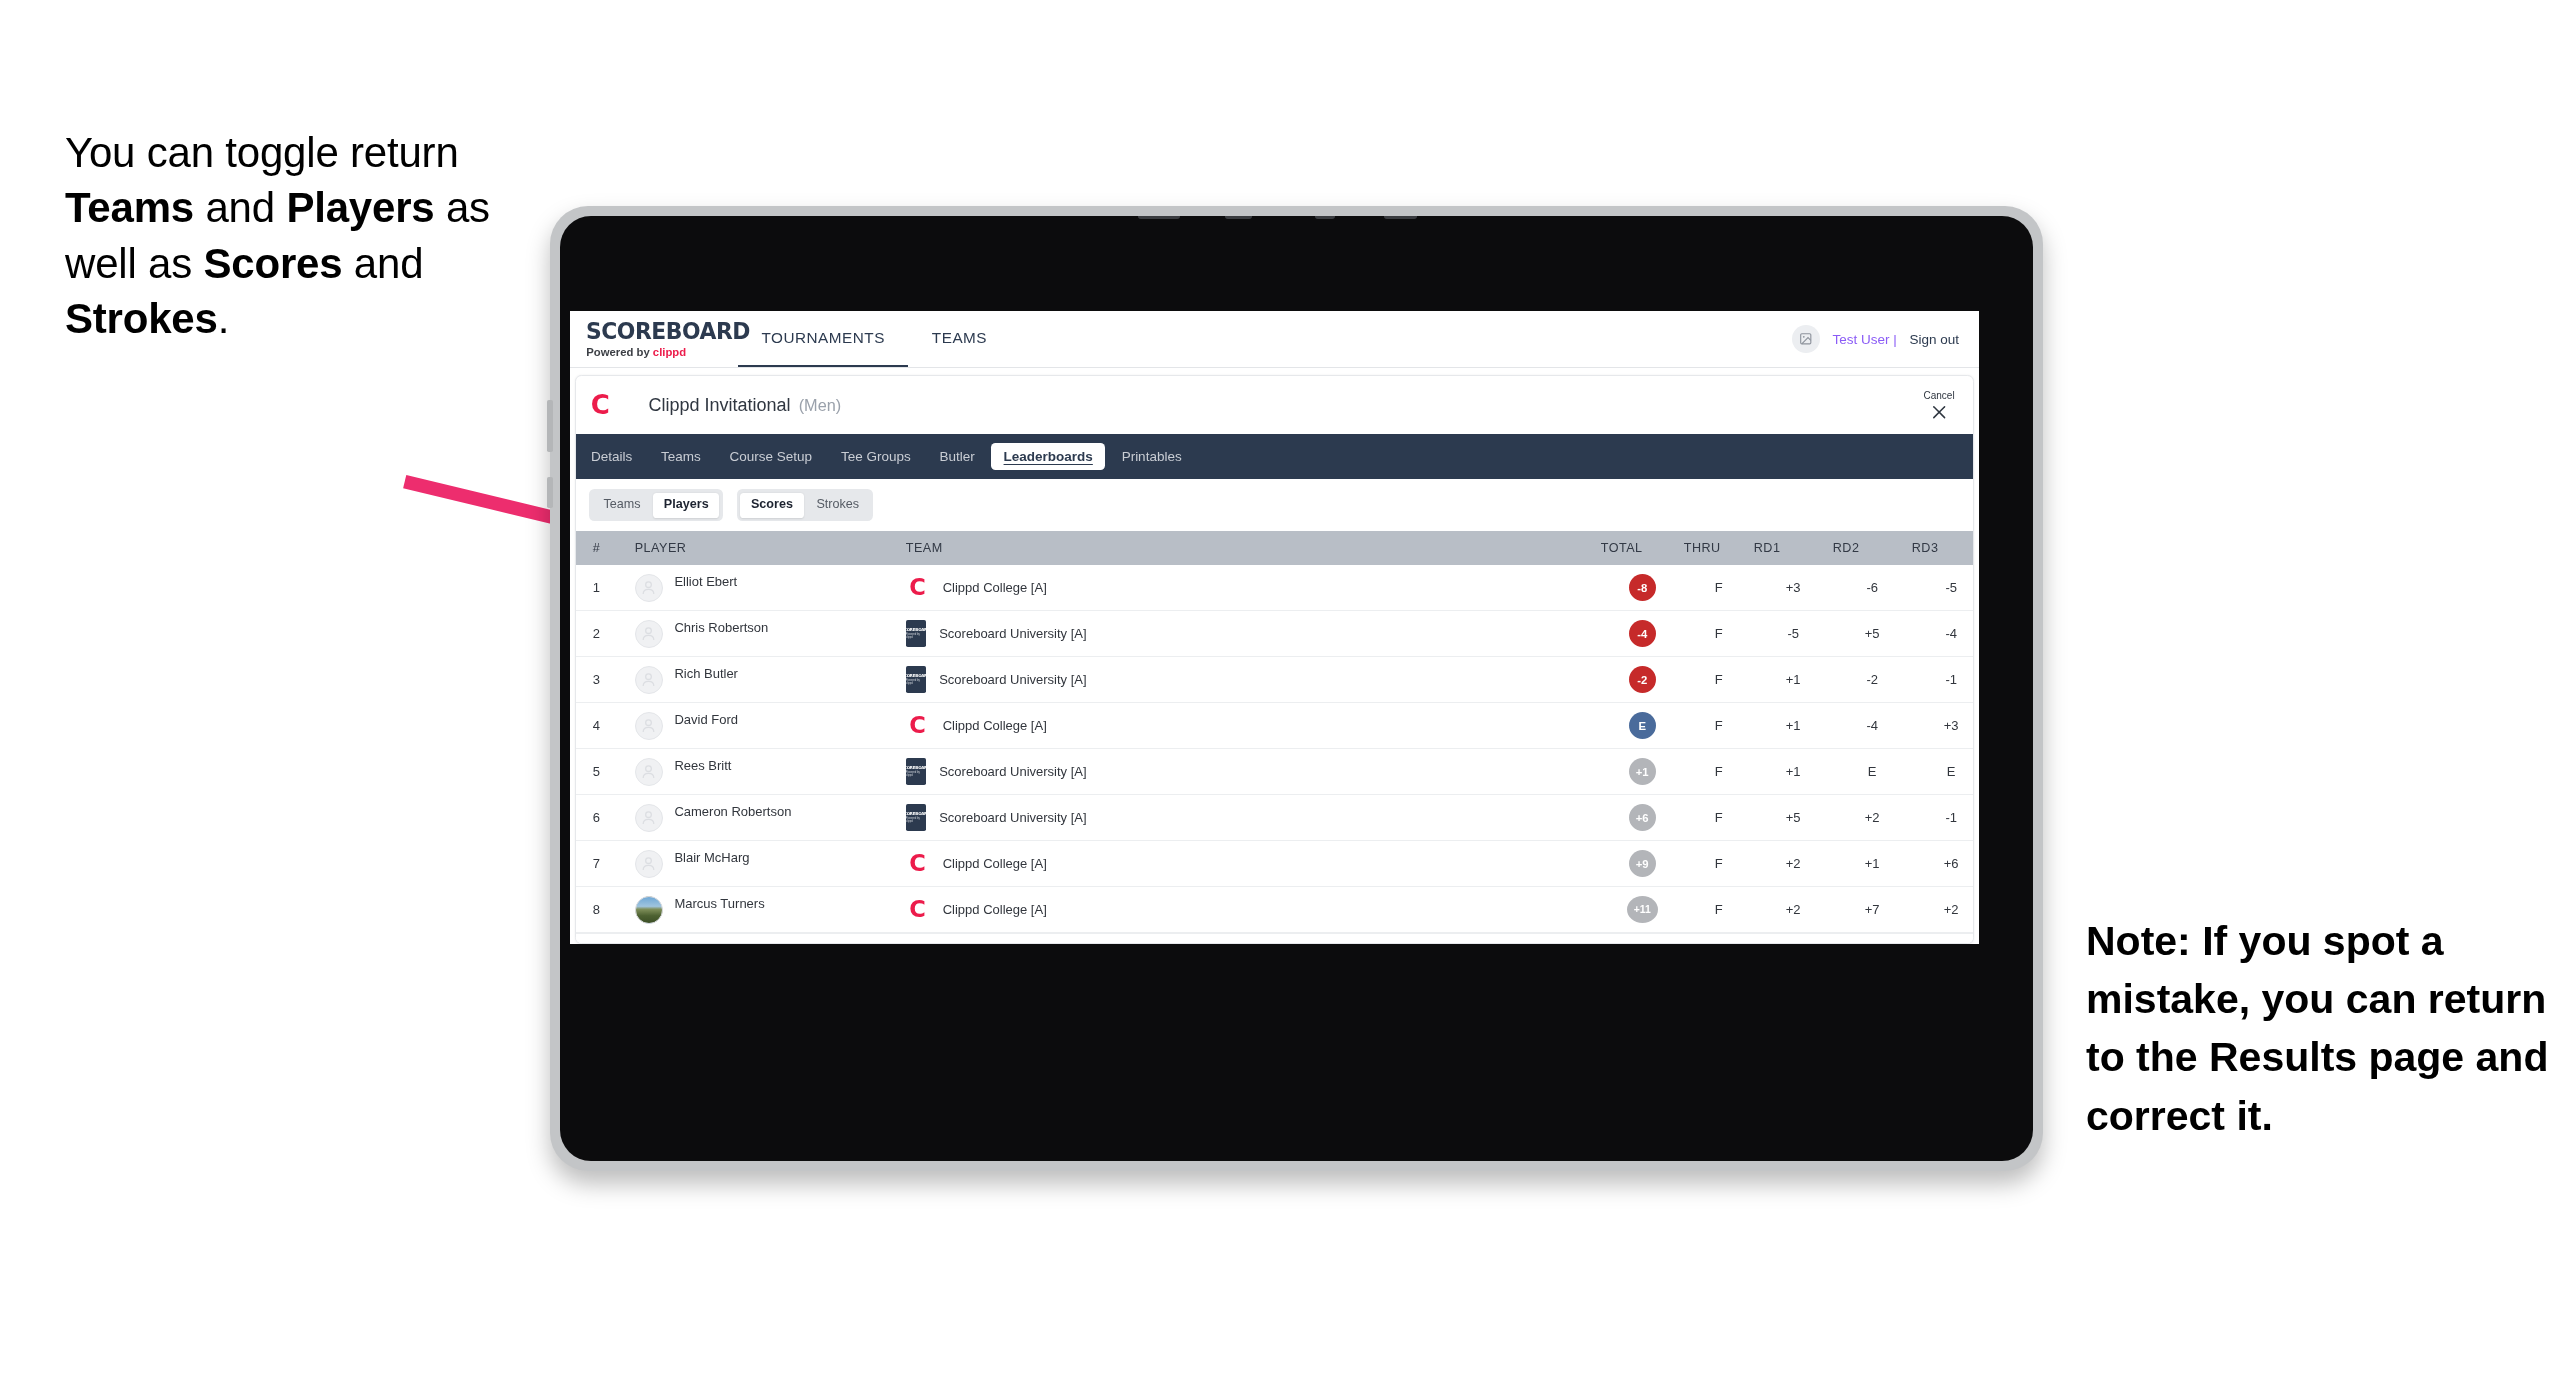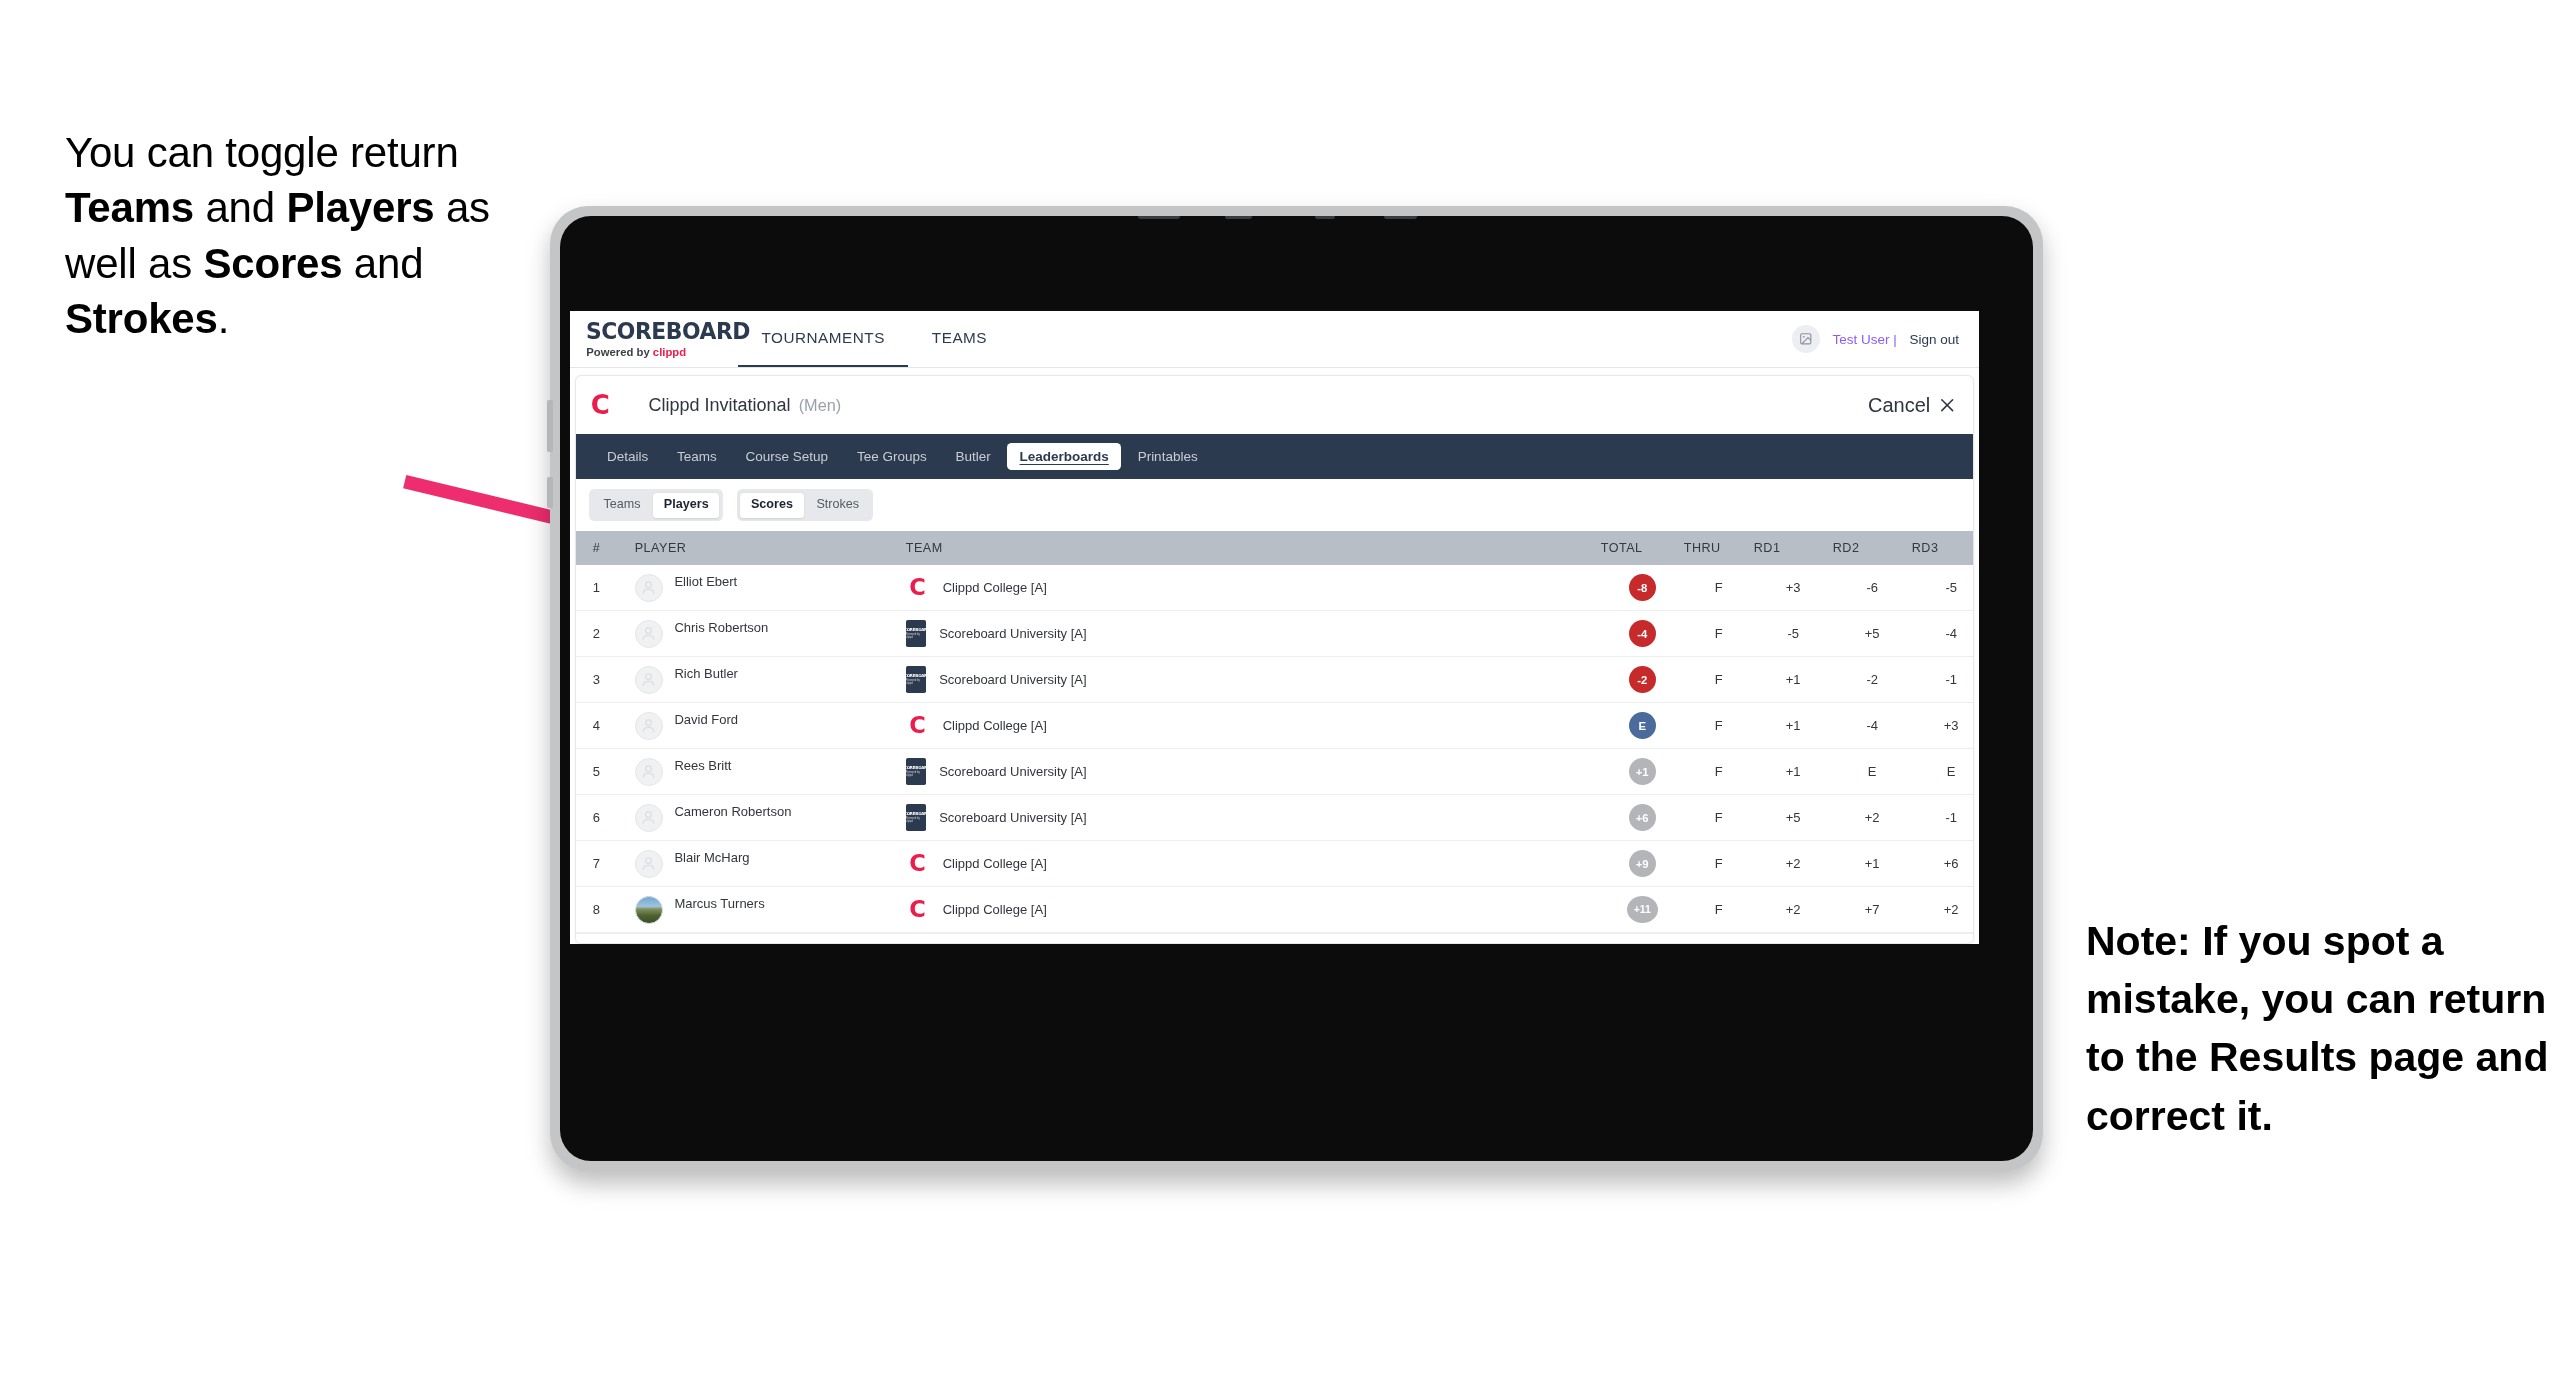--- a/index.html
+++ b/index.html
@@ -188,31 +188,31 @@
     font-weight: 700;
     font-size: 26px;
     color: #ec1c4b;
     line-height: 1;
     margin-right: 12.6px;
   }
   #tourney-name { font-size: 18px; color: #2f3640; margin-left: 26px; }
   #tourney-gender { font-size: 16.3px; color: #9aa1ab; margin-left: 8.1px; }
   #card-header-spacer { flex: 1; }
   #cancel-btn {
-    display: flex; align-items: center; gap: 10px;
-    font-size: 20px; color: #2f3640; cursor: pointer;
+    display: flex; align-items: center; gap: 4px;
+    font-size: 10px; color: #2f3640; cursor: pointer; flex-direction: column;
   }
 
   
   #subtabs {
     background: #2c3a4f;
     height: 45px;
     display: flex;
     align-items: center;
-    padding: 0 18px;
+    padding: 0 2px;
     gap: 3.6px;
   }
   .subtab {
     padding: 6.3px 12.6px;
     font-size: 13.5px;
     color: #c9cdd4;
     border-radius: 4.5px;
     cursor: pointer;
     white-space: nowrap;
   }

